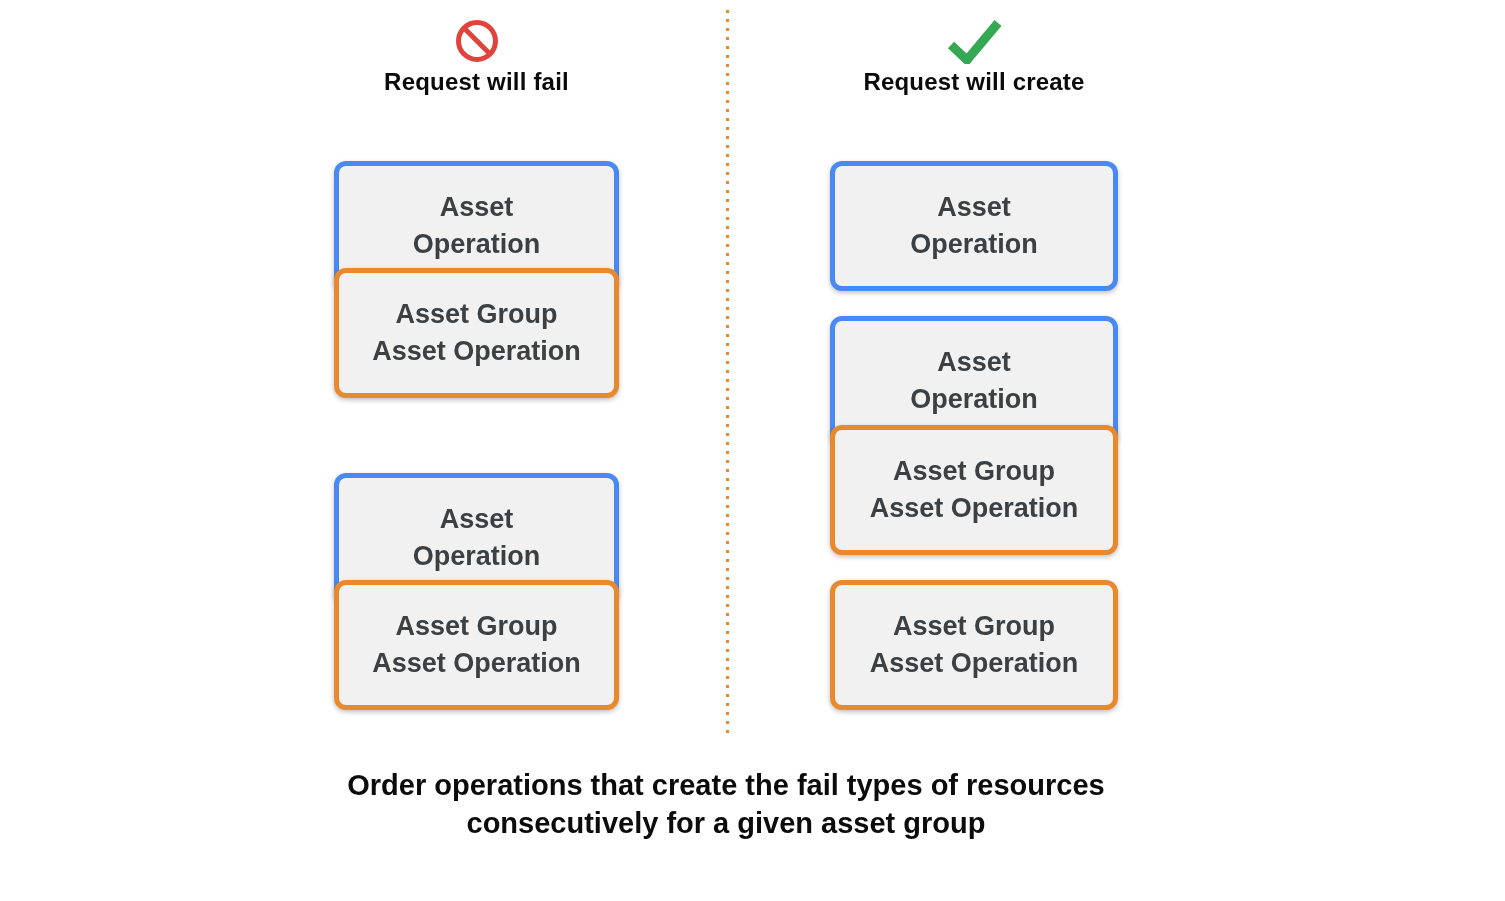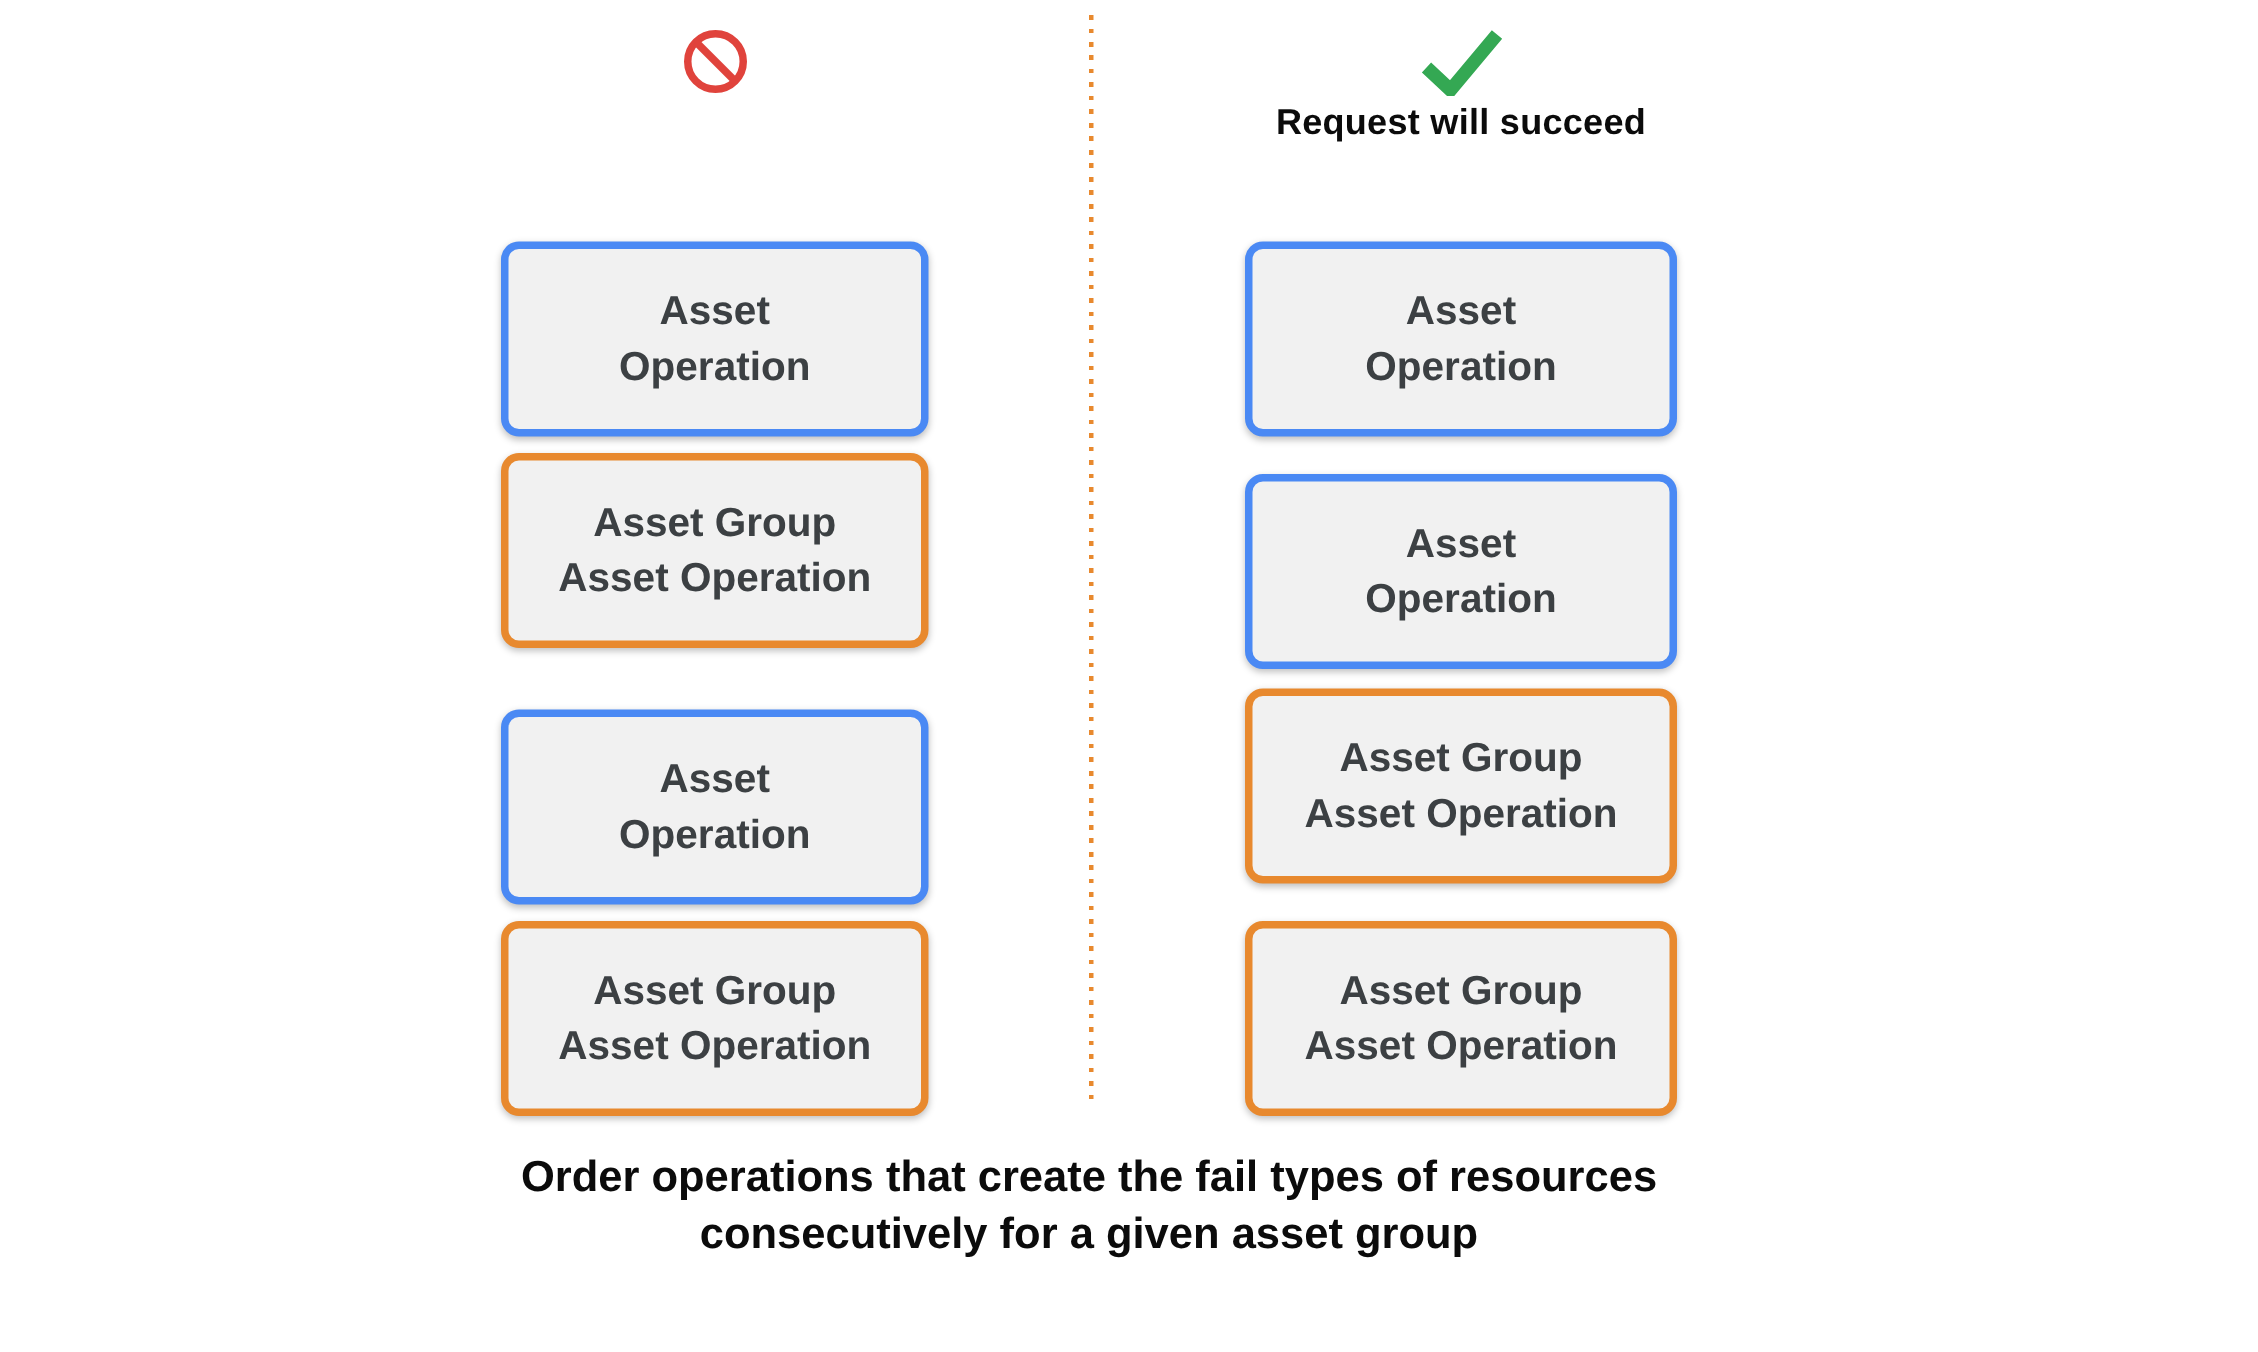--- a/index.html
+++ b/index.html
@@ -36,21 +36,21 @@
     background: var(--box_fill, #f1f1f1);
     border: 5px solid #999;
     border-radius: 12px;
     box-shadow: 0 2px 5px rgba(0,0,0,0.25);
     display: flex;
     flex-direction: column;
     align-items: center;
     justify-content: center;
   }
   .box[data-color="blue"]   { border-color: var(--blue, #4a89f4); margin-top: 48px; }
-  .box[data-color="orange"] { border-color: var(--orange, #e8892e); margin-top: 34px; }
+  .box[data-color="orange"] { border-color: var(--orange, #e8892e); }
 
   .bline {
     display: block;
     font-size: 27px;
     line-height: 37px;
     font-weight: bold;
     color: var(--box_text, #3c4043);
     text-align: center;
     white-space: nowrap;
   }
@@ -88,20 +88,21 @@
 <body>
 
 <div class="page">
 
   <div class="icon-wrap" style="left:334px; top:16px; width:285px; height:48px;">
     <svg width="46" height="46" viewBox="0 0 46 46" aria-hidden="true">
       <circle cx="23" cy="23" r="18.5" fill="none" stroke="var(--red, #e0433c)" stroke-width="5"></circle>
       <line x1="10" y1="10" x2="36" y2="36" stroke="var(--red, #e0433c)" stroke-width="5"></line>
     </svg>
   </div>
+  <div class="col-header" style="left:319px; top:68px; width:315px;">Request will fail</div>
 
   <div class="box" style="left:334px; top:113px; width:285px;" data-color="blue">
     <span class="bline">Asset</span>
     <span class="bline">Operation</span>
   </div>
 
   <div class="box" style="left:334px; top:268px; width:285px;" data-color="orange">
     <span class="bline">Asset Group</span>
     <span class="bline">Asset Operation</span>
   </div>
@@ -116,21 +117,21 @@
     <span class="bline">Asset Operation</span>
   </div>
 
   <div class="divider"></div>
 
   <div class="icon-wrap" style="left:830px; top:18px; width:288px; height:46px;">
     <svg width="58" height="46" viewBox="0 0 58 46" aria-hidden="true">
       <path d="M6 27 L22 42 L53 5" fill="none" stroke="var(--green, #34a853)" stroke-width="9" stroke-linejoin="miter"></path>
     </svg>
   </div>
-  <div class="col-header" style="left:815px; top:68px; width:318px;">Request will succeed</div>
+  <div class="col-header" style="left:815px; top:68px; width:318px;">Request will create</div>
 
   <div class="box" style="left:830px; top:113px; width:288px;" data-color="blue">
     <span class="bline">Asset</span>
     <span class="bline">Operation</span>
   </div>
 
   <div class="box" style="left:830px; top:268px; width:288px;" data-color="blue">
     <span class="bline">Asset</span>
     <span class="bline">Operation</span>
   </div>

